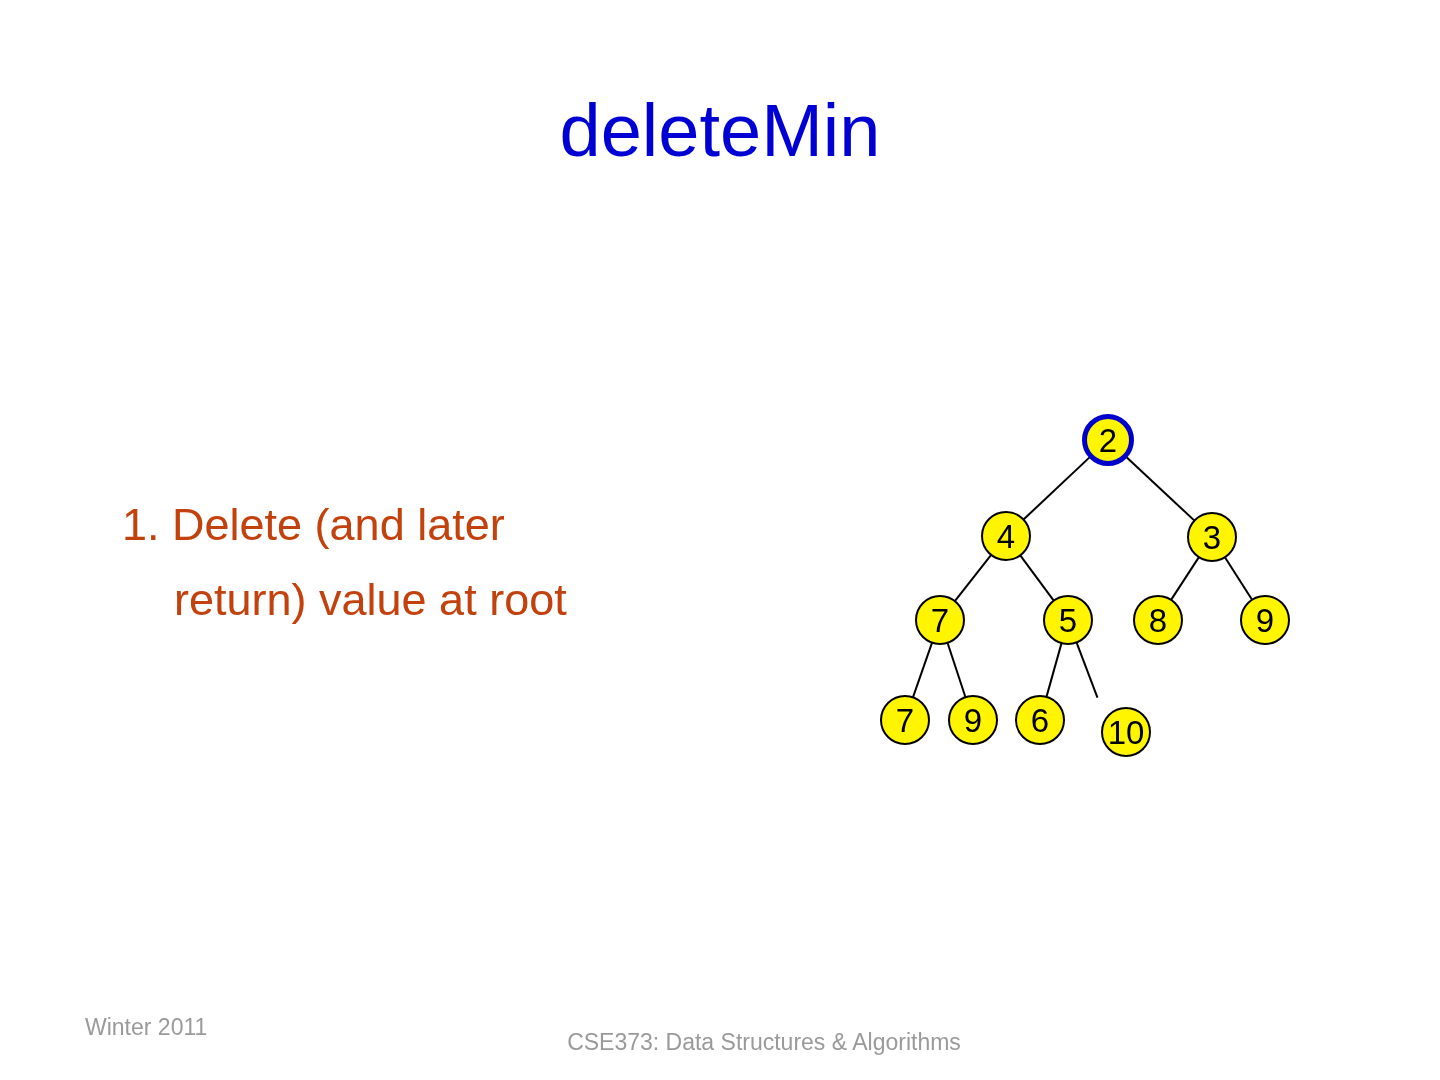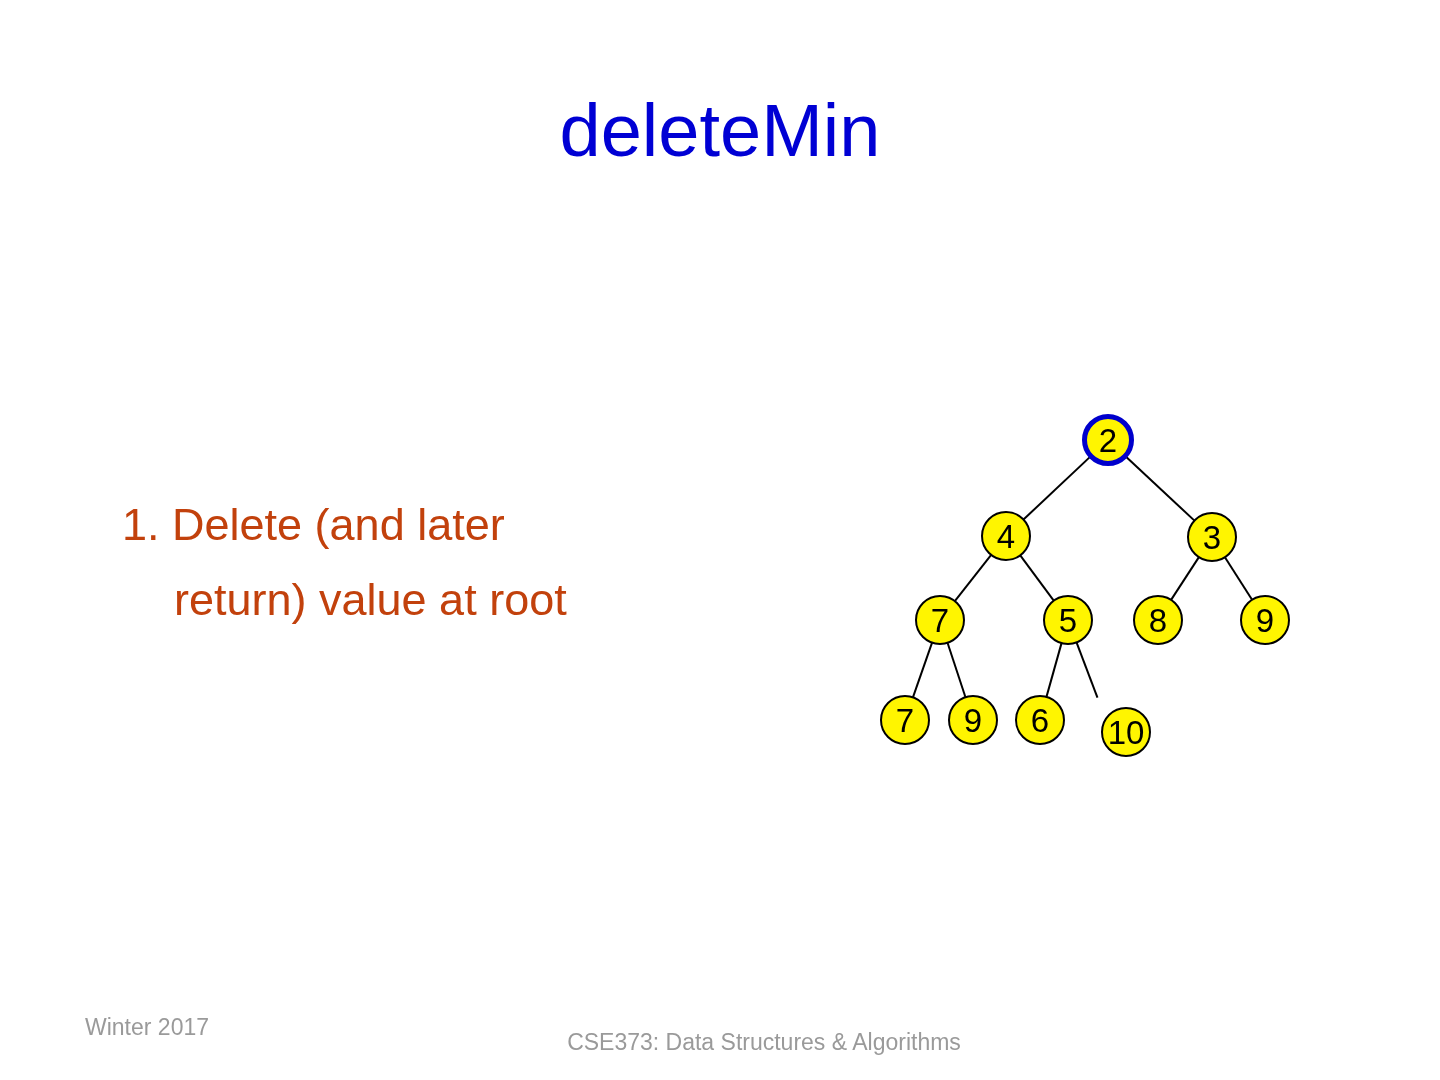--- a/index.html
+++ b/index.html
@@ -158,16 +158,16 @@
         </div>
         <div class="tree-node" style="left: 165px; top: 300px; width: 50px; height: 50px; background: rgb(255, 245, 0); border-color: rgb(0, 0, 0);">
           <span>6</span>
         </div>
         <div class="tree-node" style="left: 231px; top: 312px; width: 50px; height: 50px; background: rgb(255, 245, 0); border-color: rgb(0, 0, 0); margin-left: 20px;">
           <span>10</span>
         </div>
       </div>
   </div>
 
-  <div class="footer-text" id="footer-left">Winter 2017</div>
+  <div class="footer-text" id="footer-left">Winter 2011</div>
   <div class="footer-text" id="footer-center">CSE373: Data Structures &amp; Algorithms</div>
 
 </div>
 
 </body></html>

